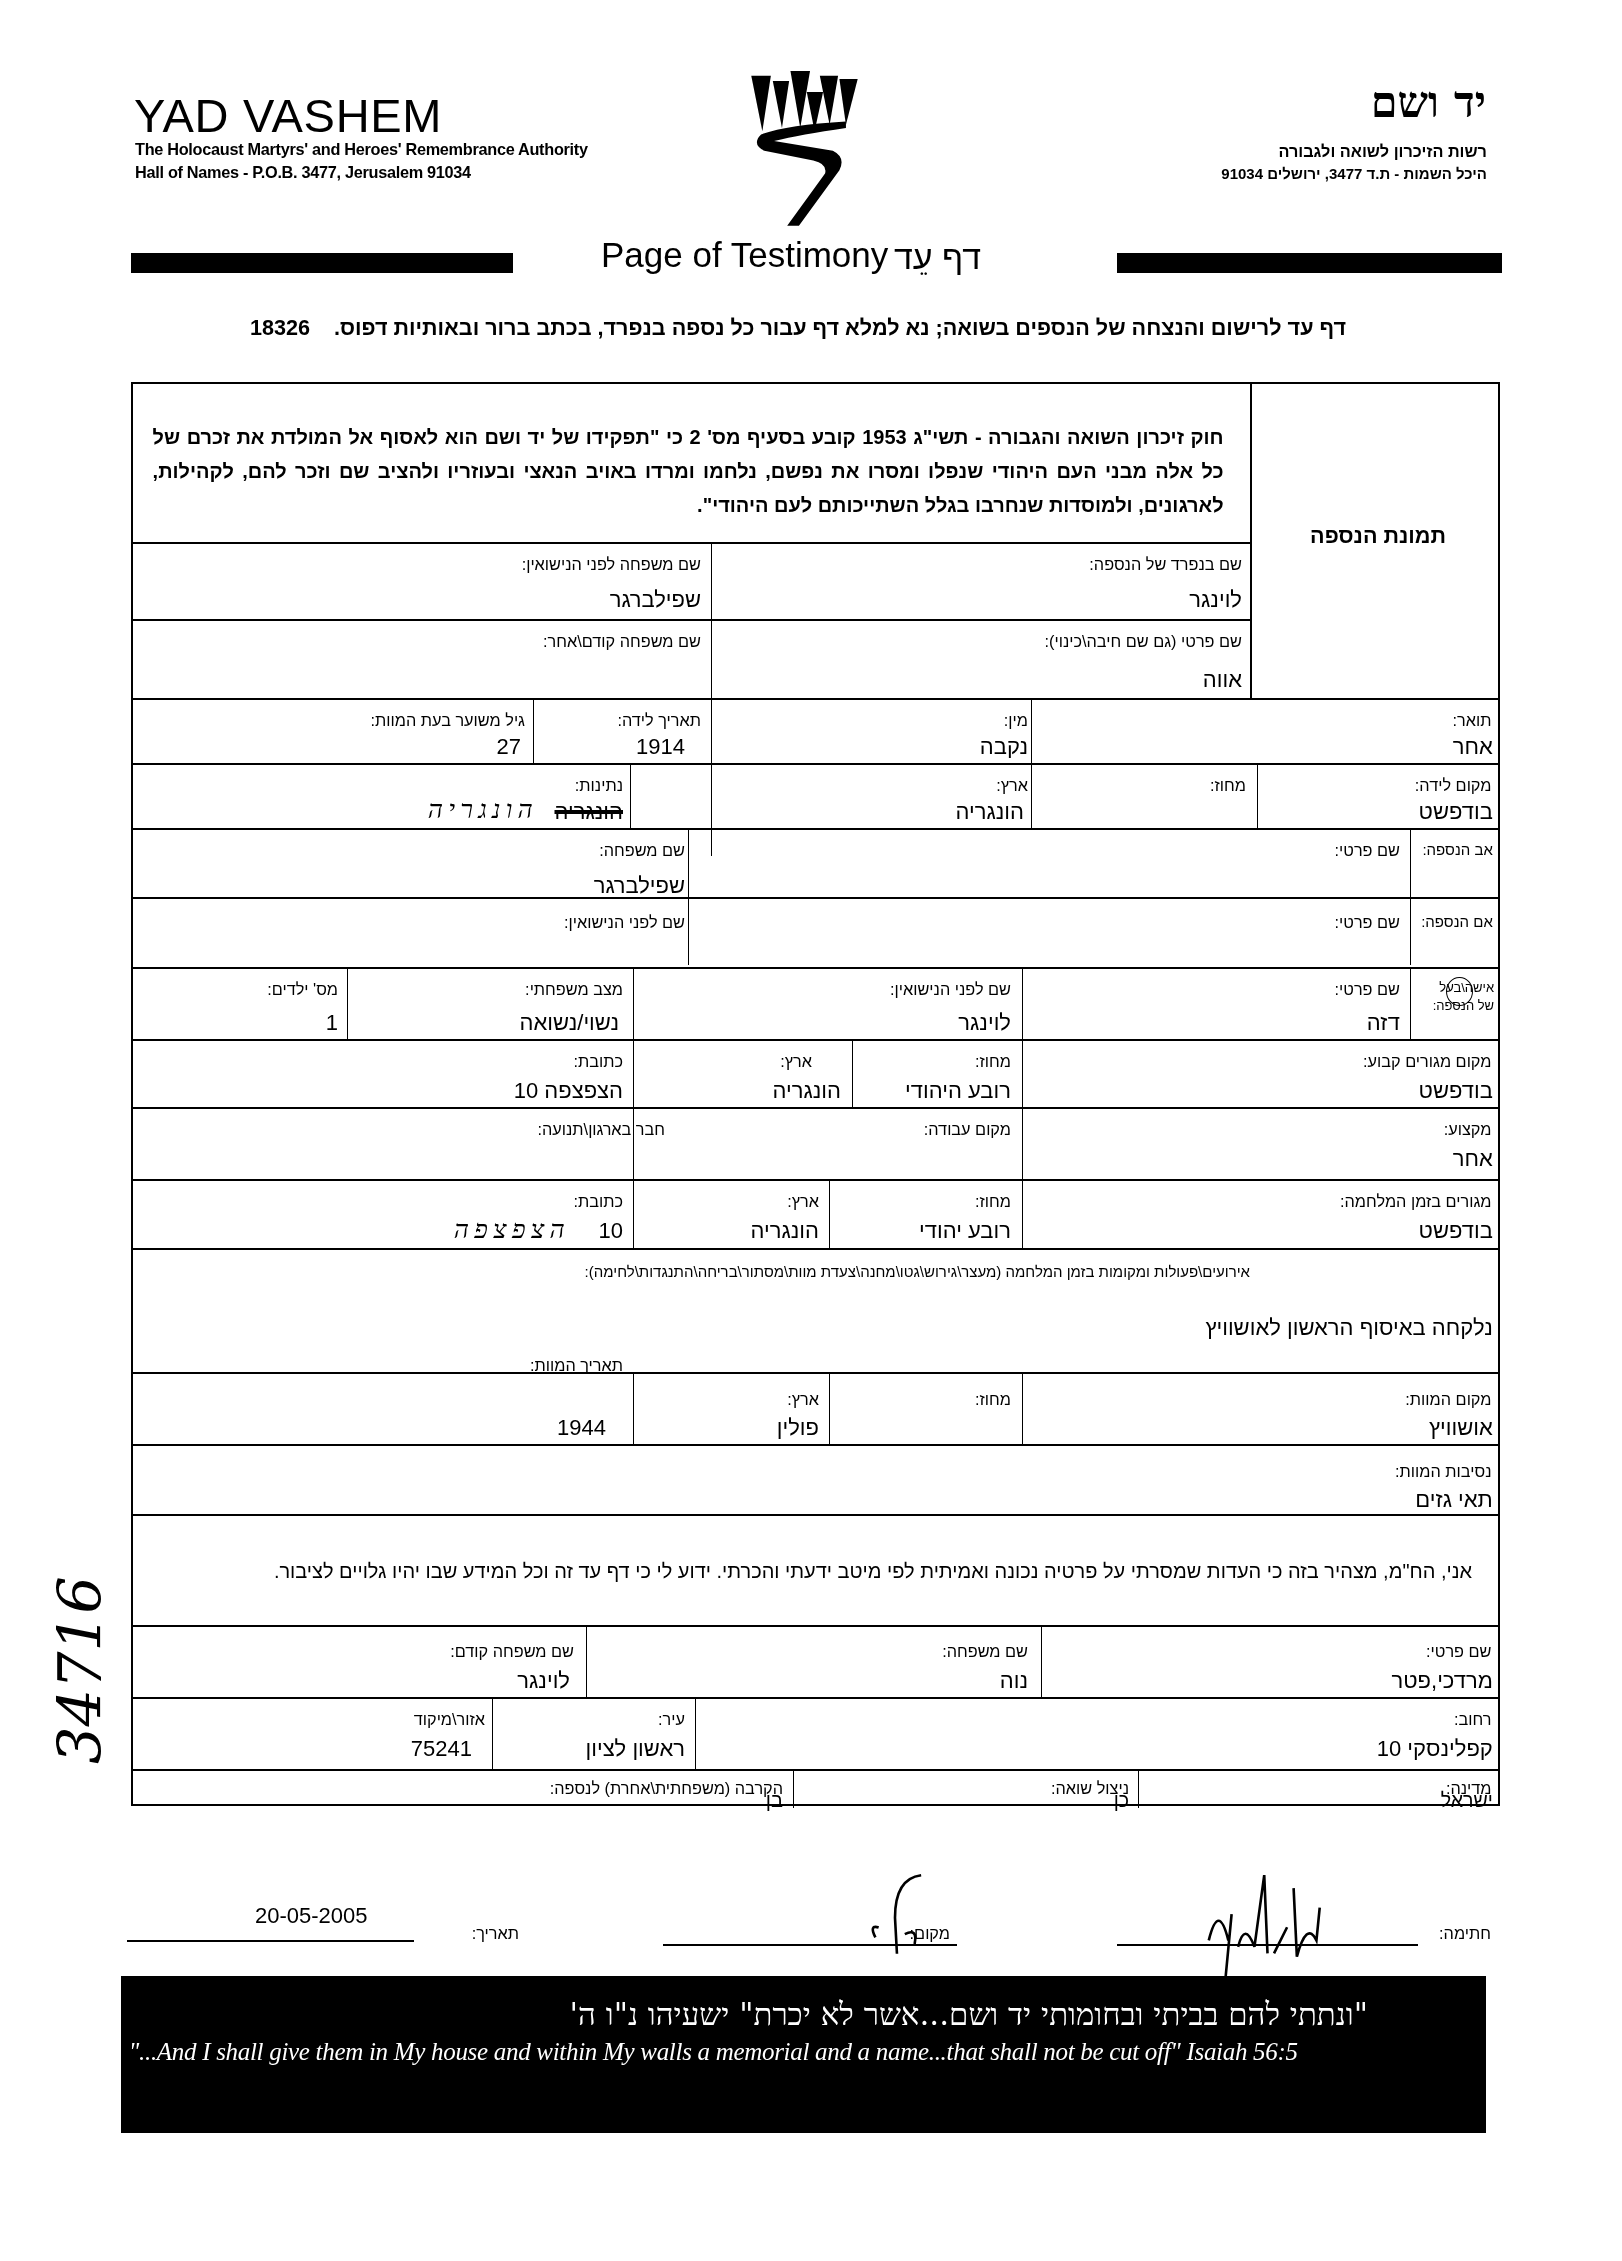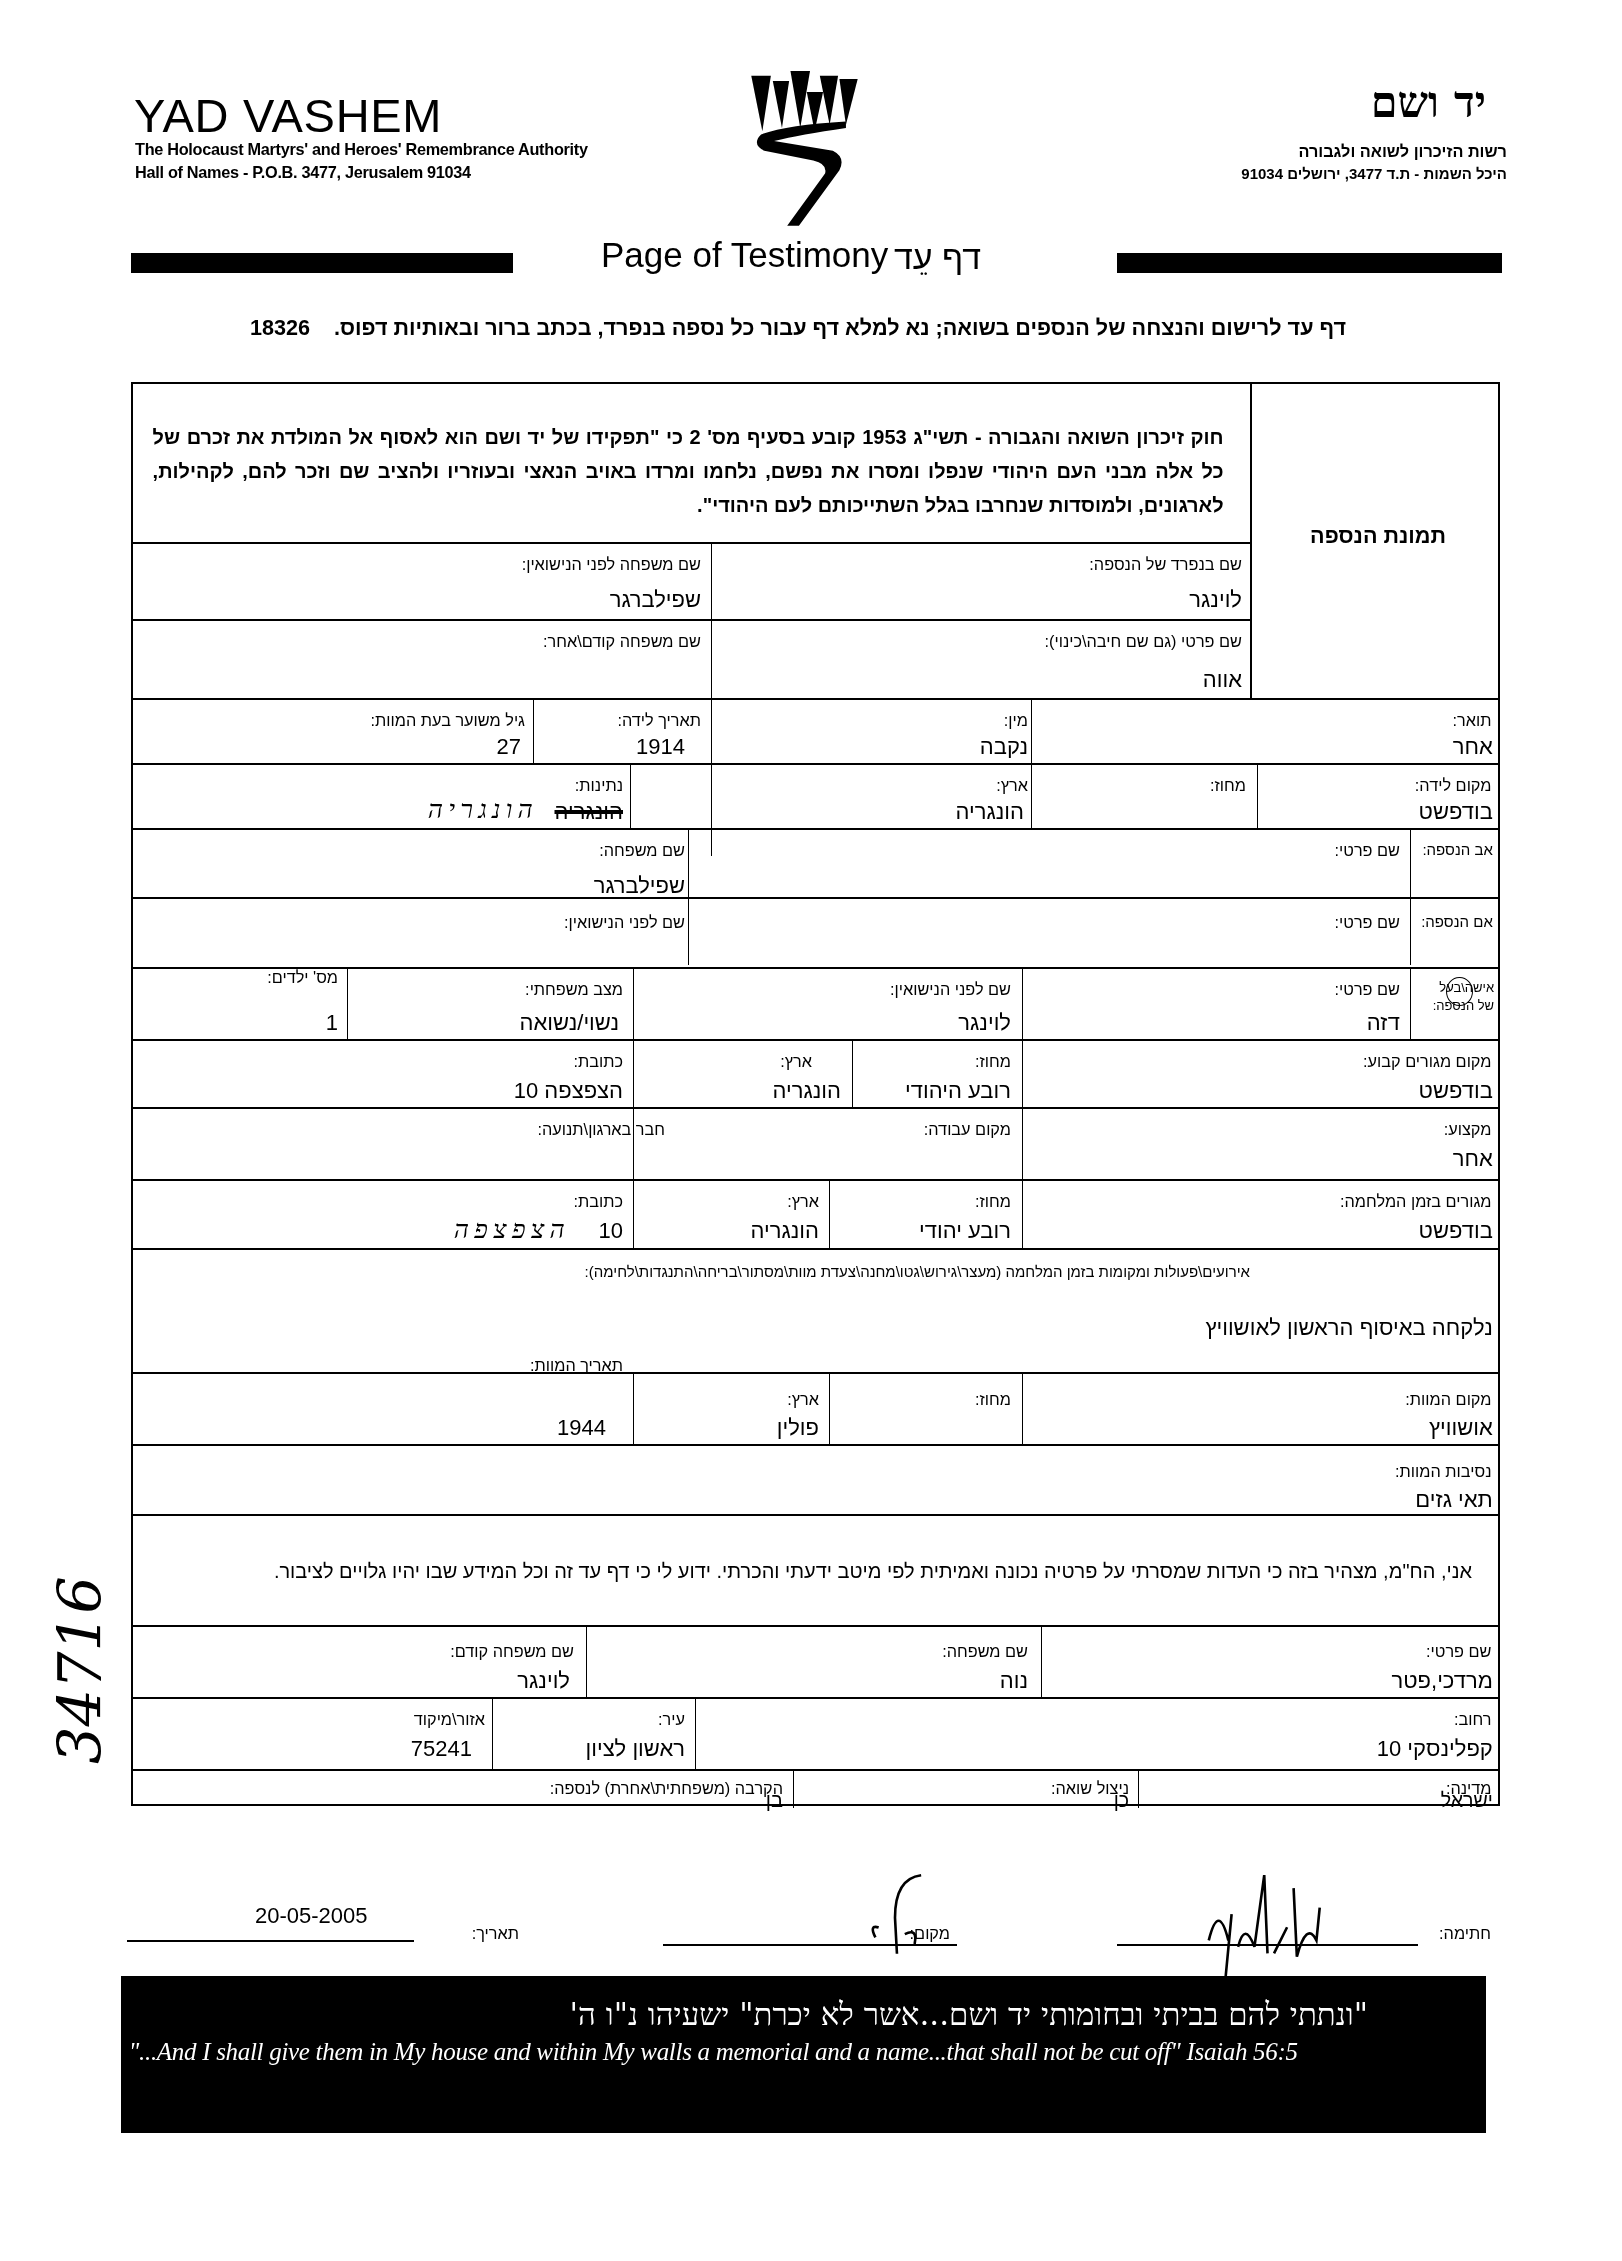--- a/index.html
+++ b/index.html
@@ -2,21 +2,21 @@
 <html style="font-size:10.5px"><head>
 <meta charset="utf-8">
 <style>
   html, body { margin:0; padding:0; background:#fff; }
   body { width:1623px; height:2261px; position:relative; overflow:hidden;
          font-family:"Liberation Sans", "DejaVu Sans", sans-serif; color:#000; }
   .abs { position:absolute; }
   .en-title { left:134px; top:88px; font-size:47px; letter-spacing:0.7px; }
   .en-sub { left:135px; font-size:16.3px; font-weight:bold; letter-spacing:-0.3px; }
   .he-title { right:137px; top:77px; font-size:43px; font-weight:bold; font-family:"DejaVu Serif", serif; direction:rtl; }
-  .he-sub { right:116px; font-size:16.3px; font-weight:bold; direction:rtl; }
+  .he-sub { right:136px; font-size:16.3px; font-weight:bold; direction:rtl; }
   .bar { background:#000; height:19.6px; }
   .pot { left:601px; top:235px; font-size:35px; }
   .pot-he { left:894px; top:238px; font-size:34px; direction:rtl; }
   .instr { left:203px; top:315px; width:1143px; font-size:21.6px; font-weight:bold; direction:rtl; text-align:right; }
   .form { left:131px; top:382px; width:1369px; height:1424px; border:2px solid #000; box-sizing:border-box; }
   .hl { position:absolute; height:0; border-top:2.6px solid #000; }
   .vl { position:absolute; width:0; border-left:1.3px solid #000; }
   .lbl { position:absolute; font-size:16.3px; direction:rtl; text-align:right; white-space:nowrap; }
   .val { position:absolute; font-size:22px; direction:rtl; text-align:right; white-space:nowrap; }
   .law { position:absolute; left:19.6px; top:36px; width:1071px; font-size:20px; font-weight:bold; direction:rtl; text-align:justify; line-height:34px; }
@@ -132,21 +132,21 @@
   <div class="vl" style="left:214px; top:583px; height:72px;"></div>
   <div class="stamp-circle" style="right:25px; top:593px;"></div>
   <div class="lbl" style="right:3.9px; top:596px; font-size:13px;">אישה\בעל</div>
   <div class="lbl" style="right:3.9px; top:614px; font-size:13px;">של הנספה:</div>
   <div class="lbl" style="right:98px; top:596px;">שם פרטי:</div>
   <div class="val" style="right:98px; top:626px;">דזה</div>
   <div class="lbl" style="right:487px; top:596px;">שם לפני הנישואין:</div>
   <div class="val" style="right:487px; top:626px;">לוינגר</div>
   <div class="lbl" style="right:875px; top:596px;">מצב משפחתי:</div>
   <div class="val" style="right:879px; top:626px;">נשוי/נשואה</div>
-  <div class="lbl" style="right:1160px; top:584px;">מס' ילדים:</div>
+  <div class="lbl" style="right:1160px; top:596px;">מס' ילדים:</div>
   <div class="val" style="right:1160px; top:626px;">1</div>
 
   <div class="hl" style="left:0; top:655px; width:1367px;"></div>
   <div class="vl" style="left:889px; top:655px; height:140px;"></div>
   <div class="vl" style="left:719px; top:655px; height:69px;"></div>
   <div class="vl" style="left:500px; top:655px; height:140px;"></div>
   <div class="lbl" style="right:6.5px; top:668px;">מקום מגורים קבוע:</div>
   <div class="val" style="right:5.2px; top:694px;">בודפשט</div>
   <div class="lbl" style="right:487px; top:668px;">מחוז:</div>
   <div class="val" style="right:487px; top:694px;">רובע היהודי</div>

